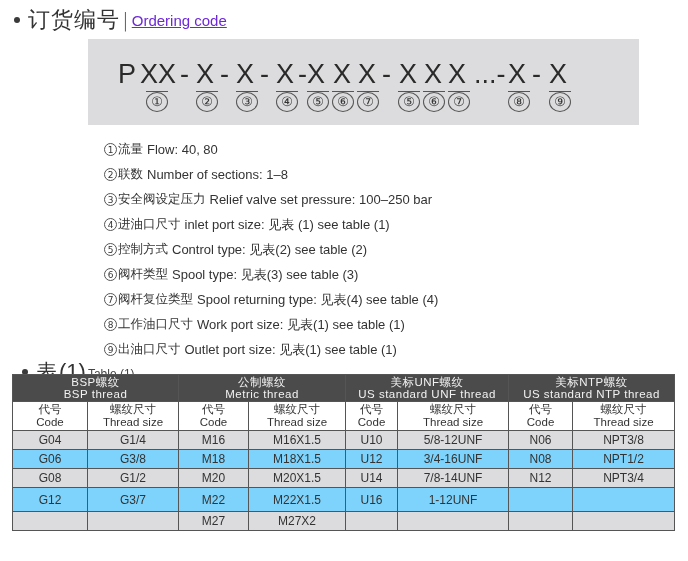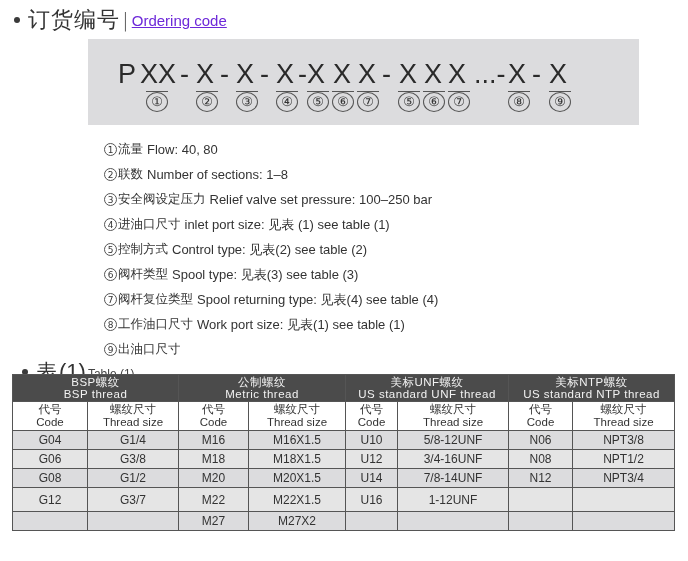--- a/index.html
+++ b/index.html
@@ -68,21 +68,21 @@
   }
   th.group {
     background: #4b4b4b; color: #f2f2f2; height: 26px; font-size: 11.5px; line-height: 12px;
     letter-spacing: 0.5px;
   }
   th.sub {
     background: #ffffff; color: #333; height: 28px; font-size: 11.5px; line-height: 13px;
   }
   td.cell { font-size: 12px; color: #333; height: 18px; }
   tr.shade td { background: #dcdcde; }
-  tr.plain td { background: #e5e5e5; }
+  tr.plain td { background: #7dd3fc; }
   tr.tall td { height: 23px; }
   td.left { text-align: left; padding-left: 10px; }
 </style>
 </head>
 <body>
 
 <div class="section-title">
   <span class="bullet"></span>
   <span class="title-cn">订货编号</span>
   <span class="title-bar">|</span>
@@ -176,20 +176,21 @@
     <span class="desc-en">Spool returning type: 见表(4) see table (4)</span>
   </div>
   <div class="desc-item">
     <span class="desc-num">8</span>
     <span class="desc-cn">工作油口尺寸</span>
     <span class="desc-en">Work port size: 见表(1) see table (1)</span>
   </div>
   <div class="desc-item">
     <span class="desc-num">9</span>
     <span class="desc-cn">出油口尺寸</span>
+    <span class="desc-en">Outlet port size: 见表(1) see table (1)</span>
   </div>
 </div>
 
 <div class="table-title">
   <span class="bullet"></span>
   <span class="tt-cn">表</span>
   <span class="tt-num">(1)</span>
   <span class="tt-en">Table (1)</span>
 </div>
 

